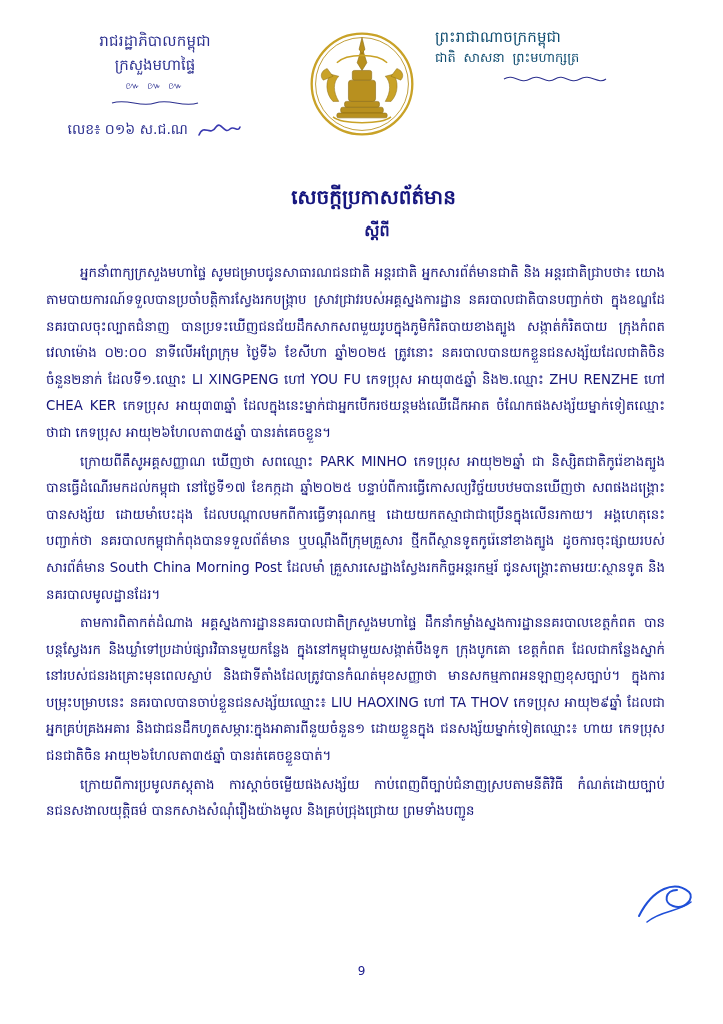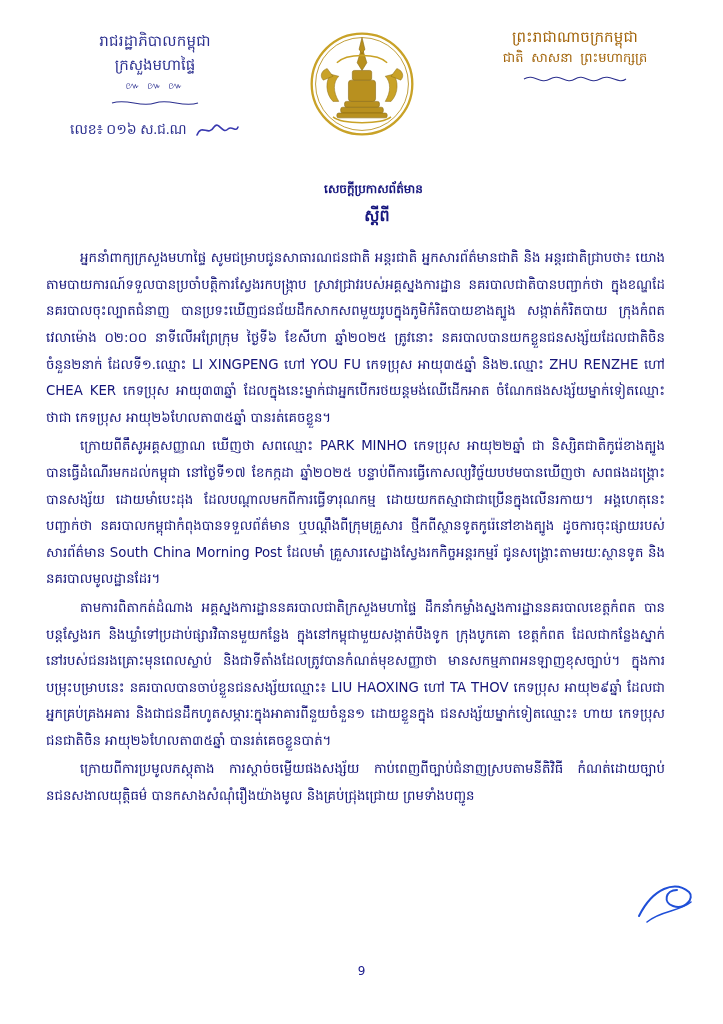--- a/index.html
+++ b/index.html
@@ -26,25 +26,25 @@
   .header-left {
     position: absolute;
     left: 40px;
     top: 30px;
     width: 230px;
     text-align: center;
     color: #2b2f8f;
   }
   .header-right {
     position: absolute;
-    right: 28px;
+    right: 48px;
     top: 26px;
     width: 240px;
-    text-align: center;
-    color: #a16207;
+    text-align: left;
+    color: #0c4a6e;
   }
   .kh-title-1 {
     font-size: 15px;
     letter-spacing: .2px;
     line-height: 1.5;
     white-space: nowrap;
   }
   .kh-title-2 {
     font-size: 15px;
     line-height: 1.6;
@@ -61,21 +61,20 @@
   }
   .divider-swirl {
     display: block;
     margin: 4px auto 0 auto;
   }
   .doc-no {
     margin-top: 12px;
     font-size: 14px;
     color: #2b2f8f;
     white-space: nowrap;
-    font-family: Liberation Serif, serif;
   }
   .doc-no .scribble {
     display: inline-block;
     vertical-align: middle;
     margin-left: 4px;
   }
 
   
   .emblem {
     position: absolute;
@@ -86,21 +85,21 @@
     height: 120px;
   }
 
   
   .title-block {
     text-align: center;
     color: #1a1a8c;
     margin-top: 18px;
   }
   .title-main {
-    font-size: 12px;
+    font-size: 20px;
     font-weight: bold;
     line-height: 1.9;
     color: #16167e;
     padding-left: 24px;
   }
   .title-sub {
     font-size: 16px;
     font-weight: bold;
     line-height: 1.9;
     color: #16167e;

